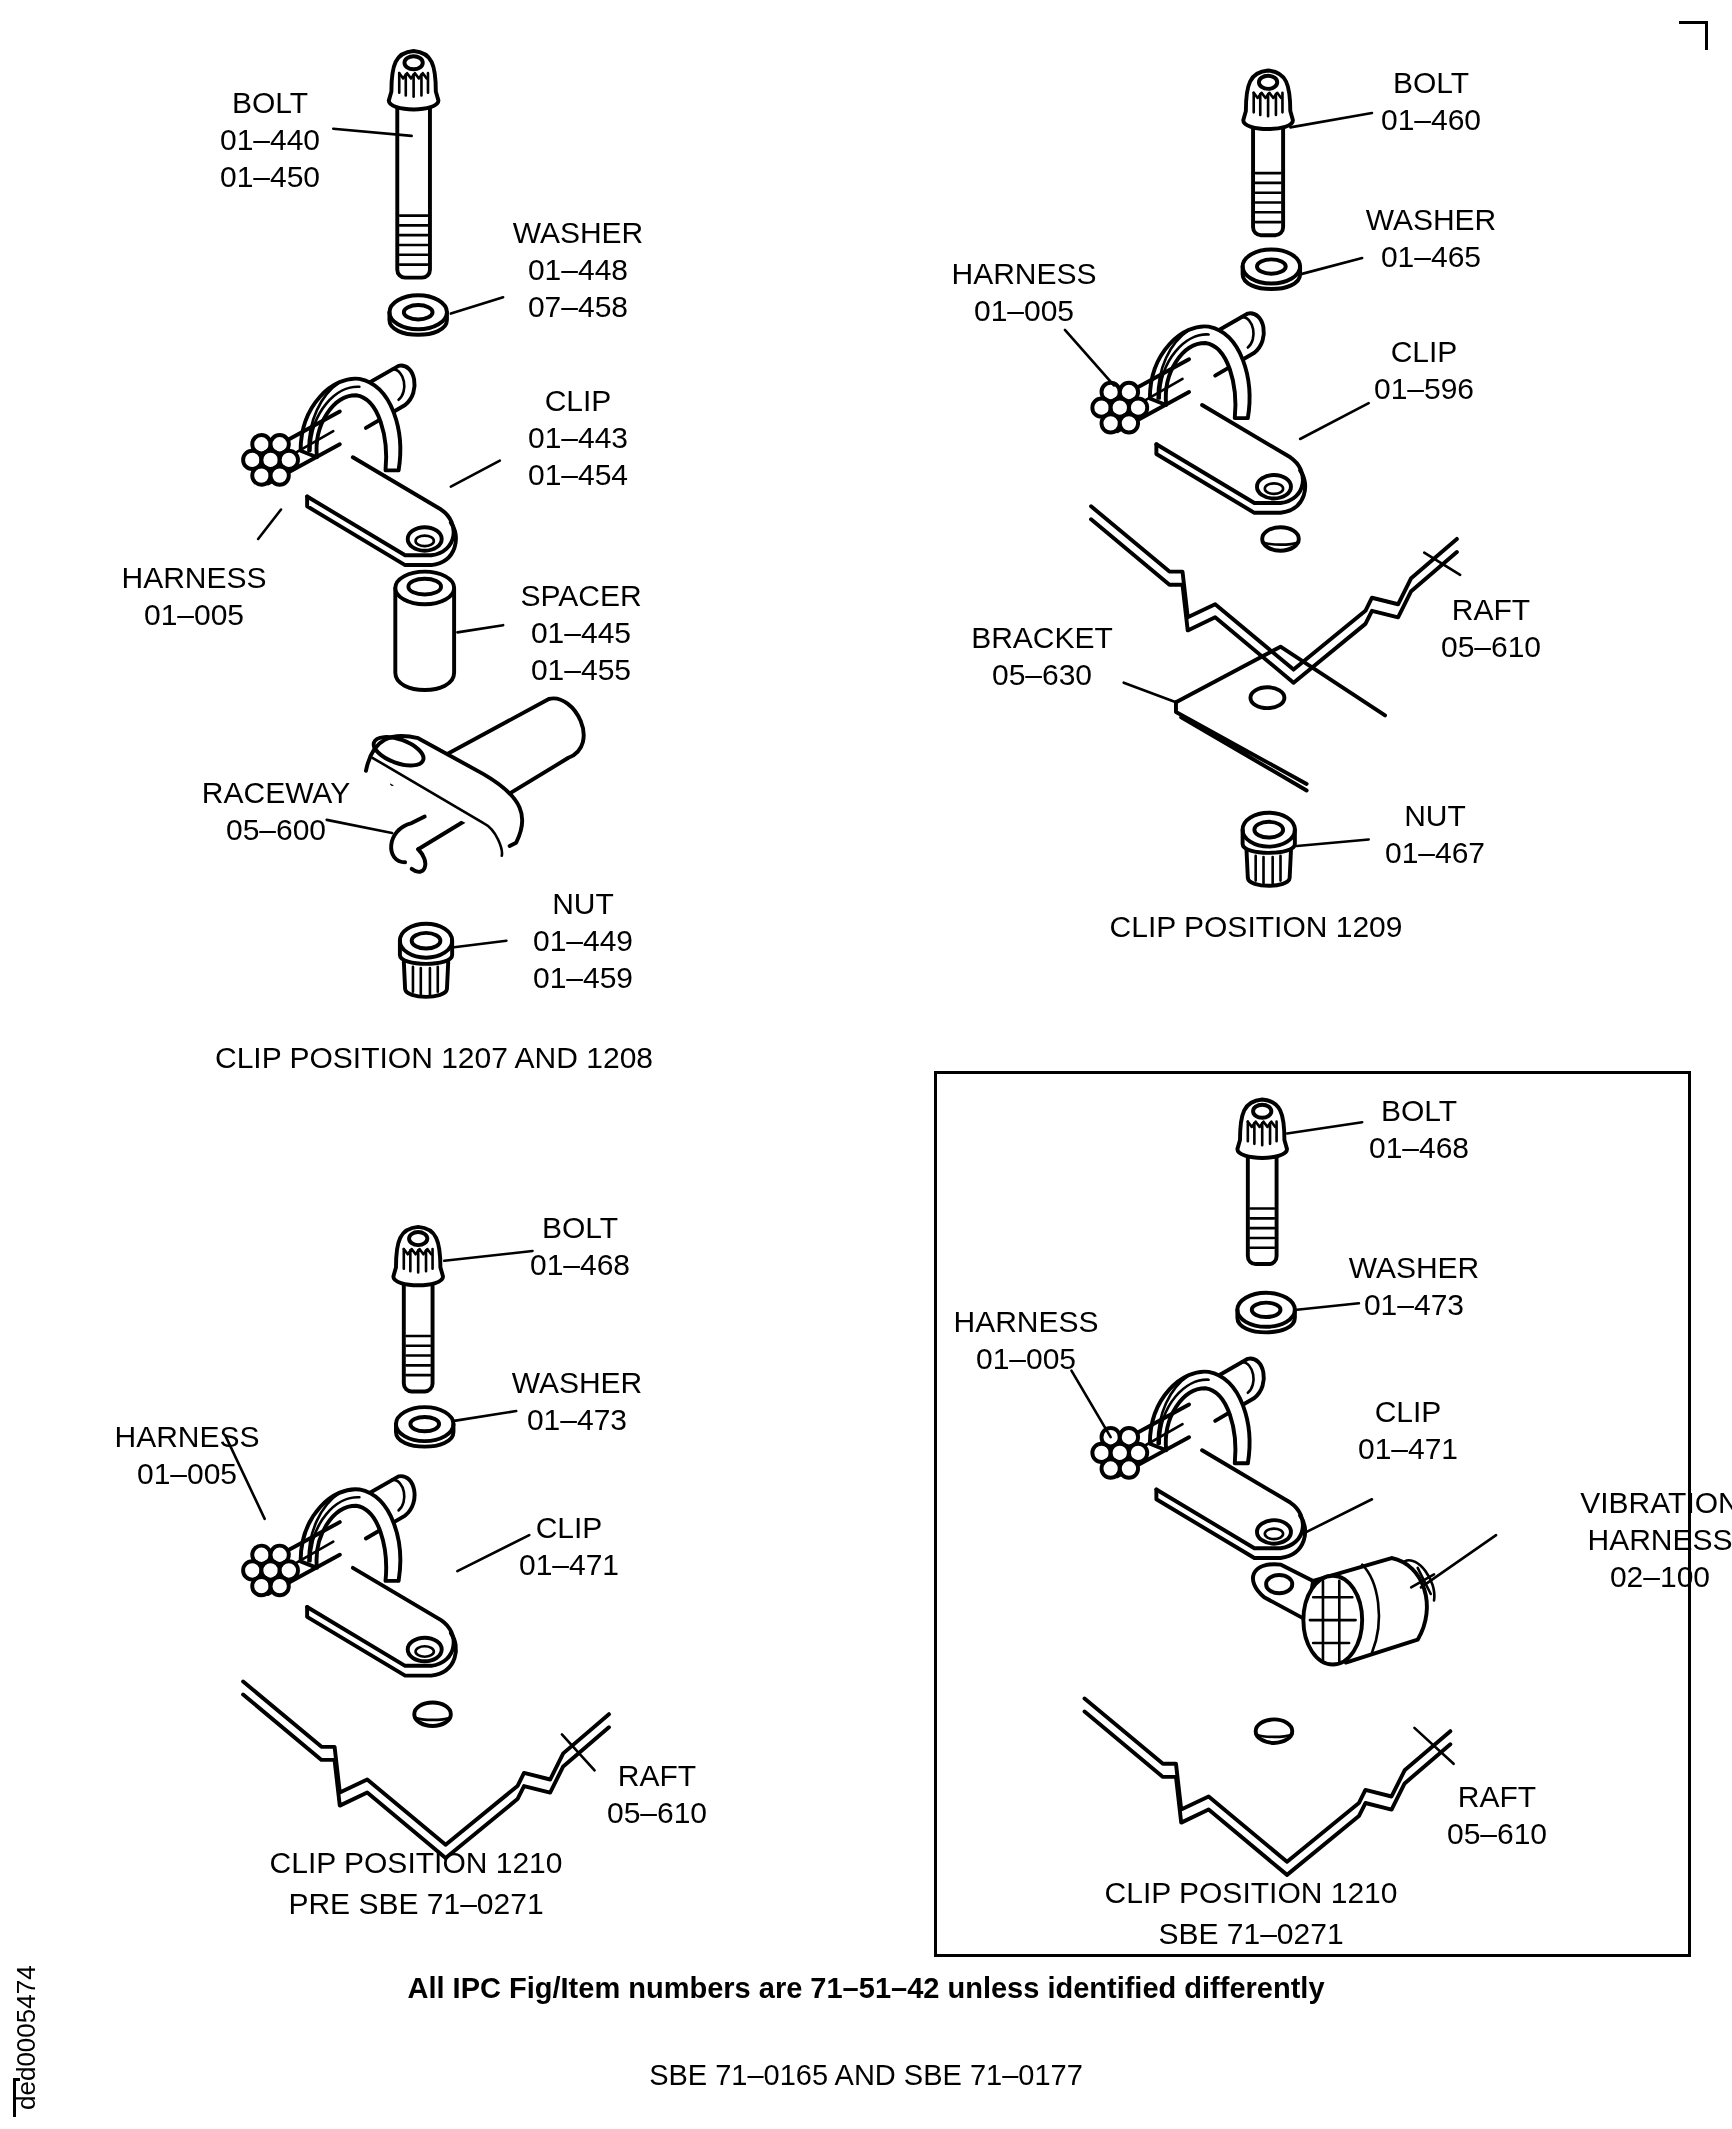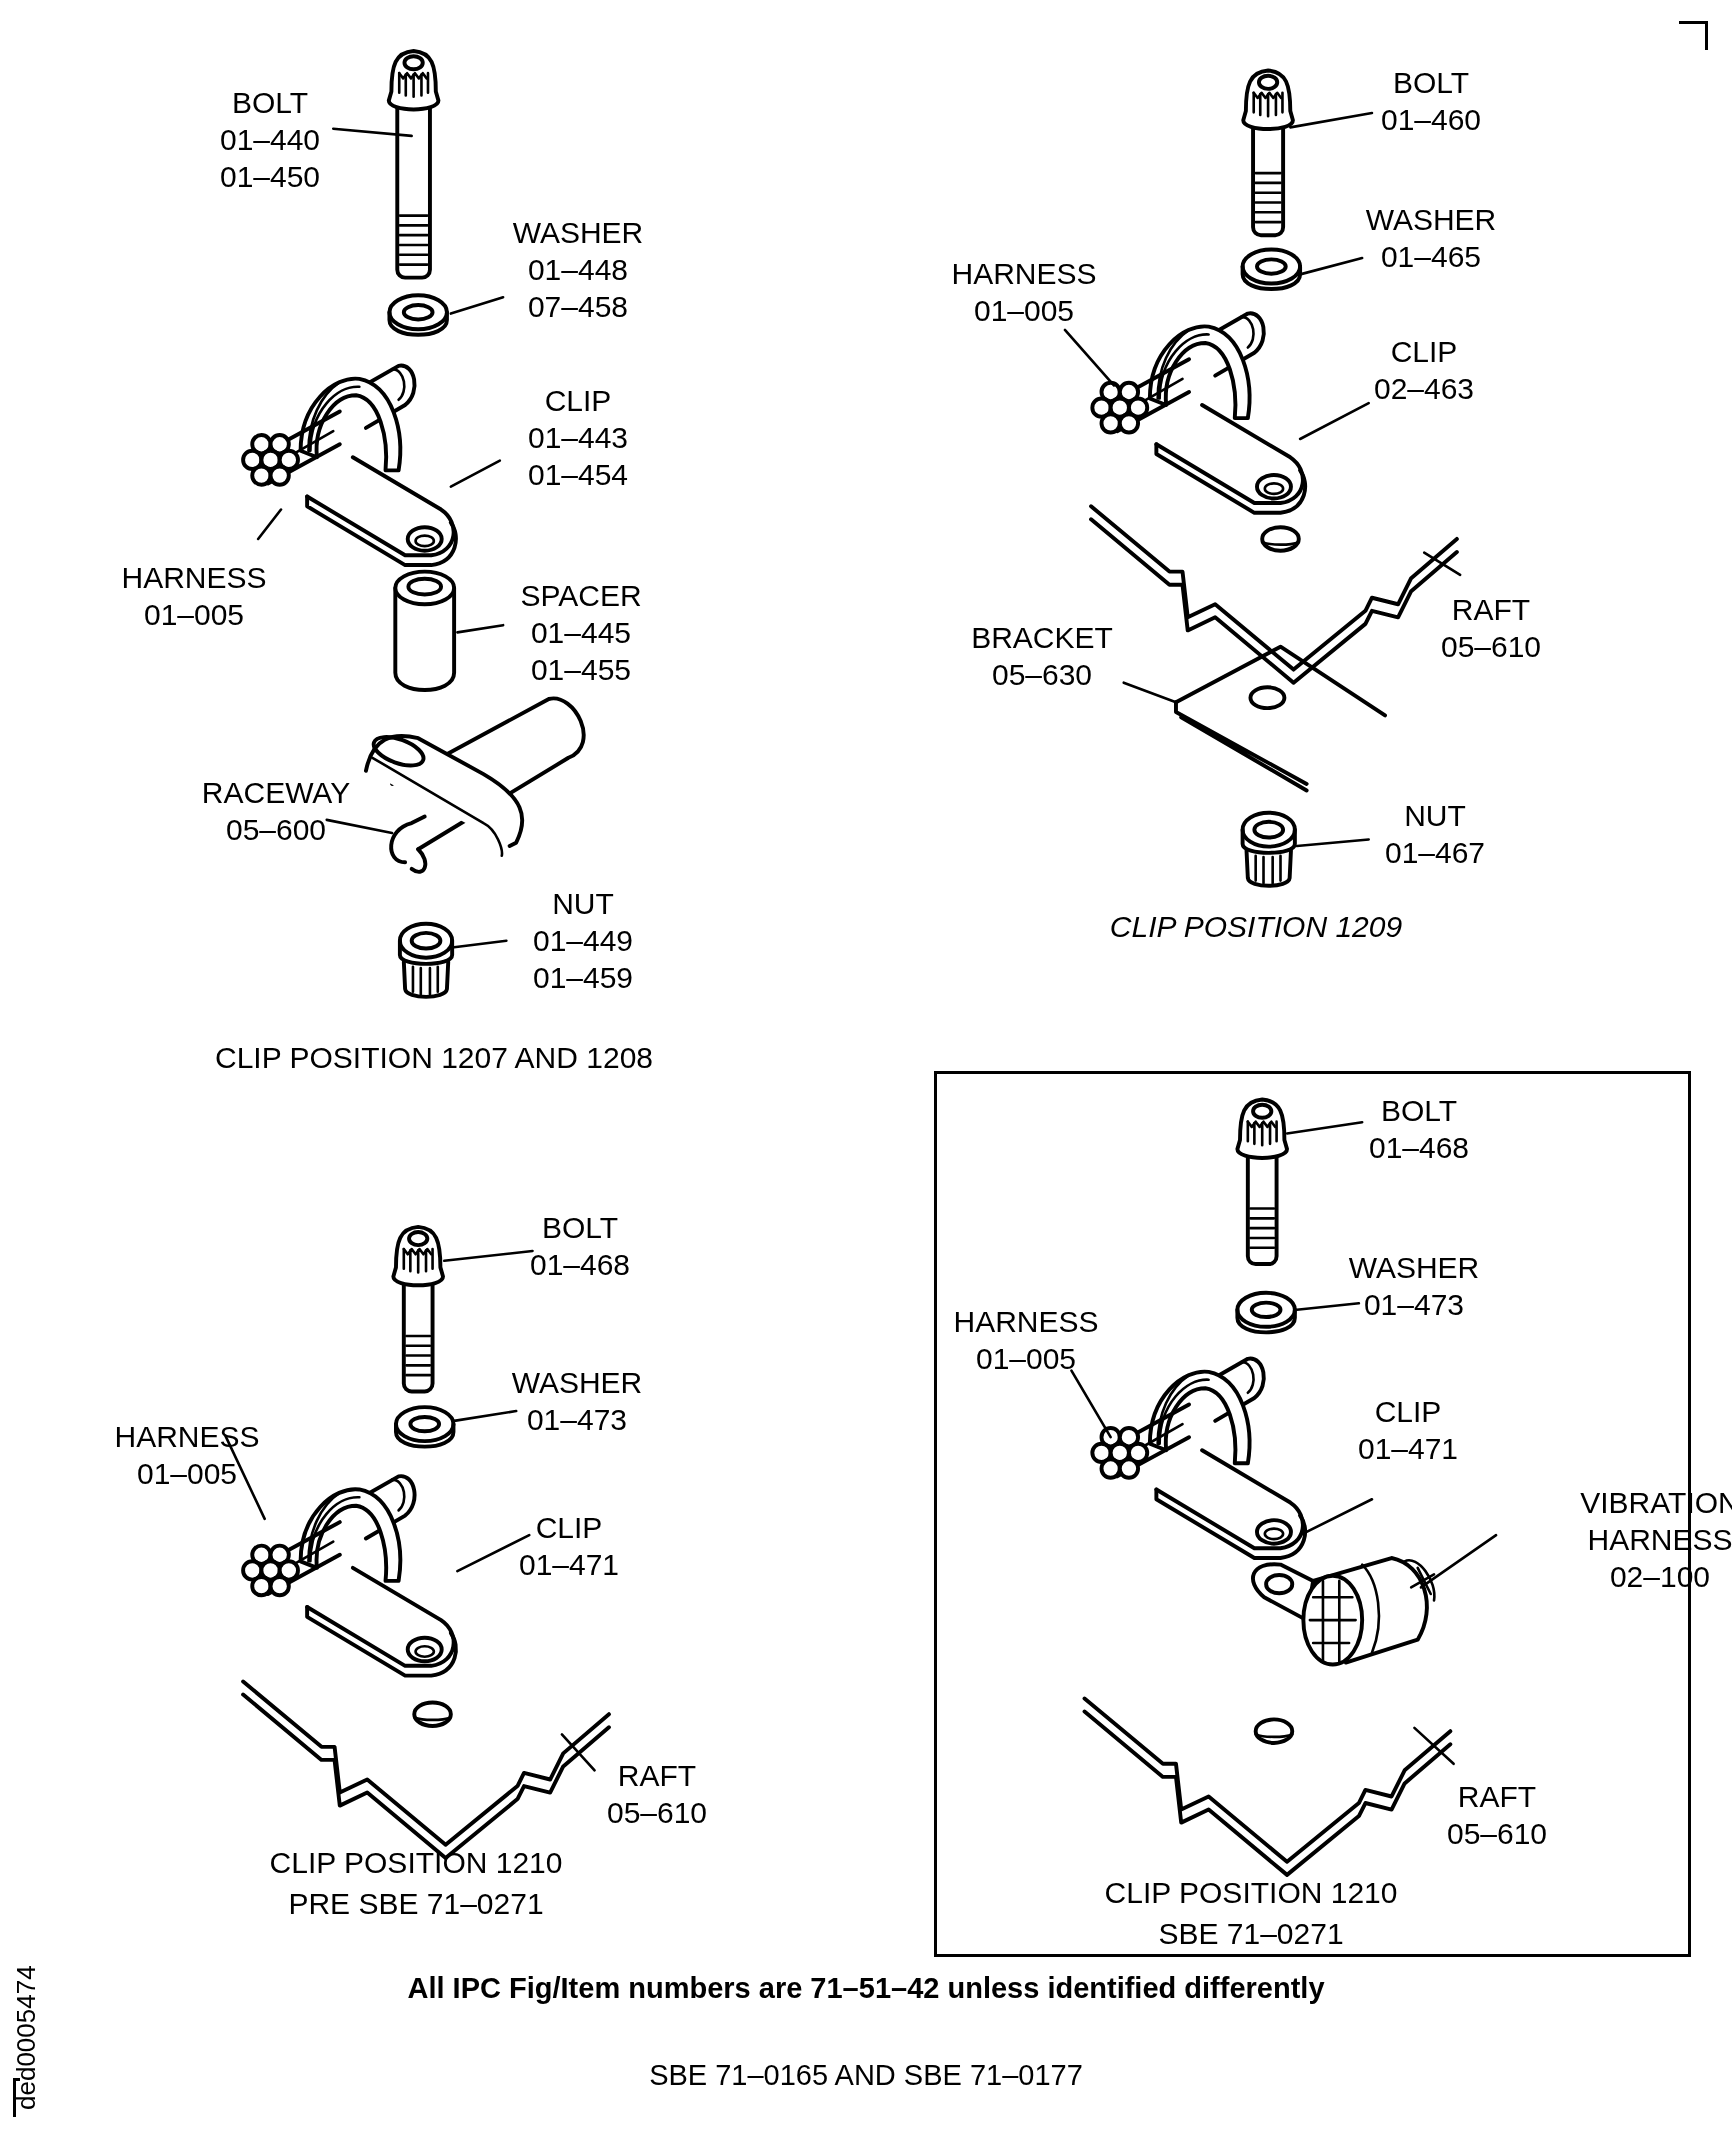--- a/index.html
+++ b/index.html
@@ -222,35 +222,35 @@
 <div class="lbl" style="left:1431px; top:201px;">
   <div>WASHER</div>
   <div>01–465</div>
 </div>
 <div class="lbl" style="left:1024px; top:255px;">
   <div>HARNESS</div>
   <div>01–005</div>
 </div>
 <div class="lbl" style="left:1424px; top:333px;">
   <div>CLIP</div>
-  <div>02–463</div>
+  <div>01–596</div>
 </div>
 <div class="lbl" style="left:1491px; top:591px;">
   <div>RAFT</div>
   <div>05–610</div>
 </div>
 <div class="lbl" style="left:1042px; top:619px;">
   <div>BRACKET</div>
   <div>05–630</div>
 </div>
 <div class="lbl" style="left:1435px; top:797px;">
   <div>NUT</div>
   <div>01–467</div>
 </div>
-<div class="caption" style="left:1256px; top:906px;font-style:italic;">
+<div class="caption" style="left:1256px; top:906px;">
   <div>CLIP POSITION 1209</div>
 </div>
 
 <div class="lbl" style="left:580px; top:1209px;">
   <div>BOLT</div>
   <div>01–468</div>
 </div>
 <div class="lbl" style="left:577px; top:1364px;">
   <div>WASHER</div>
   <div>01–473</div>

